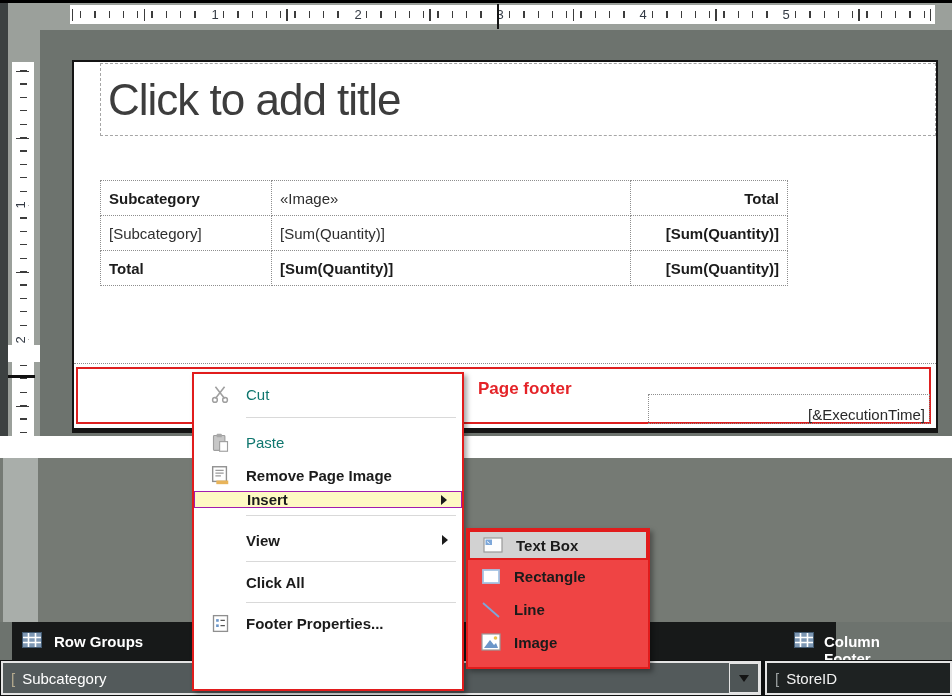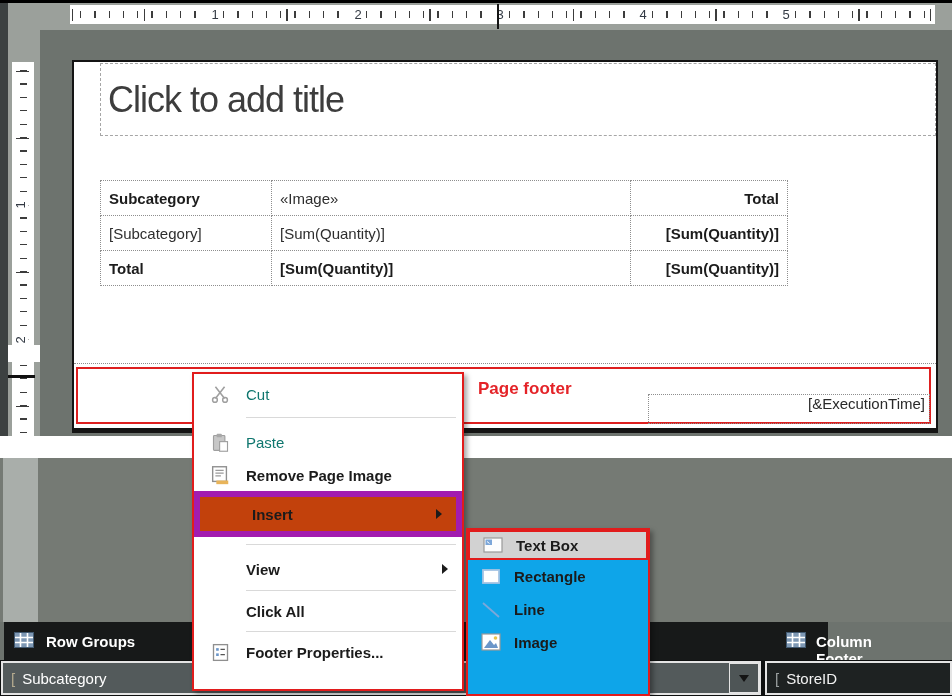--- a/index.html
+++ b/index.html
@@ -38,65 +38,65 @@
     background-repeat:no-repeat,no-repeat;z-index:2}
   .vlabel{position:absolute;left:2px;font-size:13px;color:#333a44;background:#fff;
     padding:0 3px;transform:rotate(-90deg);line-height:16px}
   #vnotch{left:8px;top:345px;width:32px;height:17px;background:#fff;z-index:3}
   #vdash{left:8px;top:375px;width:27px;height:3px;background:#101010;z-index:3}
 
   
   #page{left:72px;top:60px;width:866px;height:373px;background:#fff;
     border:2px solid #141414;border-bottom-width:5px;z-index:4}
   #title-box{left:26px;top:1px;width:836px;height:73px;border:1px dashed #a6a6a6;
-    display:flex;align-items:center;padding-left:7px;font-size:36px;color:#3d3d3d;
+    display:flex;align-items:center;padding-left:7px;font-size:44px;color:#3d3d3d;
     letter-spacing:-1px}
   #tbl{left:26px;top:118px}
   .trow{display:flex}
   .trow + .trow{margin-top:-1px}
   .tc{border:1px dotted #8e8e8e;height:36px;display:flex;align-items:center;
     font-size:15px;padding:0 8px;background:#fff}
   .tc + .tc{margin-left:-1px}
   .c1{width:172px}.c2{width:360px}.c3{width:158px;justify-content:flex-end}
   .b{font-weight:bold;color:#1c1c1c}
   .reg{color:#2e2e2e}
   #footer-sep{left:0;top:301px;width:862px;height:0;border-top:1px dotted #8e8e8e}
   #footer-red{left:2px;top:305px;width:855px;height:57px;border:2px solid #de1f1f}
   #pf-label{left:404px;top:317px;color:#e42328;font-weight:bold;font-size:17px}
   #exec-box{left:574px;top:332px;width:282px;height:30px;border:1px dotted #8e8e8e;
-    display:flex;align-items:flex-start;justify-content:flex-end;padding-right:4px;
+    display:flex;align-items:flex-end;justify-content:flex-end;padding-right:4px;
     font-size:15px;color:#2a2a2a}
 
   
   #ctx{left:192px;top:372px;width:272px;height:319px;background:#fff;
     border:2px solid #e11c1c;z-index:20;padding-top:4px;
     box-shadow:3px 3px 5px rgba(0,0,0,.35)}
   .mi{display:flex;align-items:center;height:32px;font-size:15px;font-weight:bold;
     color:#1b1b1b;cursor:default}
   .mi .ic{width:52px;display:flex;justify-content:center;align-items:center;flex:0 0 52px}
   .mi.dis{color:#0f766e;font-weight:normal}
   .mi.h36{height:36px}.mi.h34{height:34px}
   .sep{height:1px;background:#d9d9d9;margin:7px 6px 7px 52px}
   .sep.tight{margin:4px 6px 4px 52px}
   .arrow-r{margin-left:auto;margin-right:14px;width:0;height:0;
     border-left:6px solid #1b1b1b;border-top:5px solid transparent;
     border-bottom:5px solid transparent}
-  #mi-insert{background:#c2410c;border:6px solid #a21caf;height:46px}
-
-  
-  #sub{left:466px;top:528px;width:184px;height:168px;background:#0ea5e9;
+  #mi-insert{background:#fef9c3;border:1px solid #a21caf;height:17px}
+
+  
+  #sub{left:466px;top:528px;width:184px;height:141px;background:#ef4444;
     border:2px solid #e11c1c;z-index:21;box-shadow:3px 3px 5px rgba(0,0,0,.35)}
   .si{display:flex;align-items:center;height:33px;font-size:15px;font-weight:bold;
     color:#1b1b1b}
   .si .ic{width:46px;display:flex;justify-content:center;align-items:center;flex:0 0 46px}
   #si-textbox{height:30px;background:#d2d2d2;border:2px solid #e11c1c}
   #si-image{height:32px}
 
   
-  #bottom-bar{left:4px;top:622px;width:824px;height:38px;background:#171919}
+  #bottom-bar{left:12px;top:622px;width:824px;height:38px;background:#171919}
   #groups-row{left:0;top:660px;width:952px;height:36px;background:#0e1010}
   .pane-label{position:absolute;color:#fff;font-size:15px;font-weight:bold}
   #left-unit{left:1px;top:661px;width:760px;height:34px;background:#535a5b;
     border:2px solid #e4e4e4;display:flex;align-items:center;padding-left:8px;
     color:#fff;font-size:15px}
   #dd-btn{position:absolute;left:729px;top:663px;width:30px;height:30px;
     background:#4e5556;border:1px solid #e4e4e4;display:flex;align-items:center;
     justify-content:center}
   .arrow-d{width:0;height:0;border-top:7px solid #141414;
     border-left:5px solid transparent;border-right:5px solid transparent}

